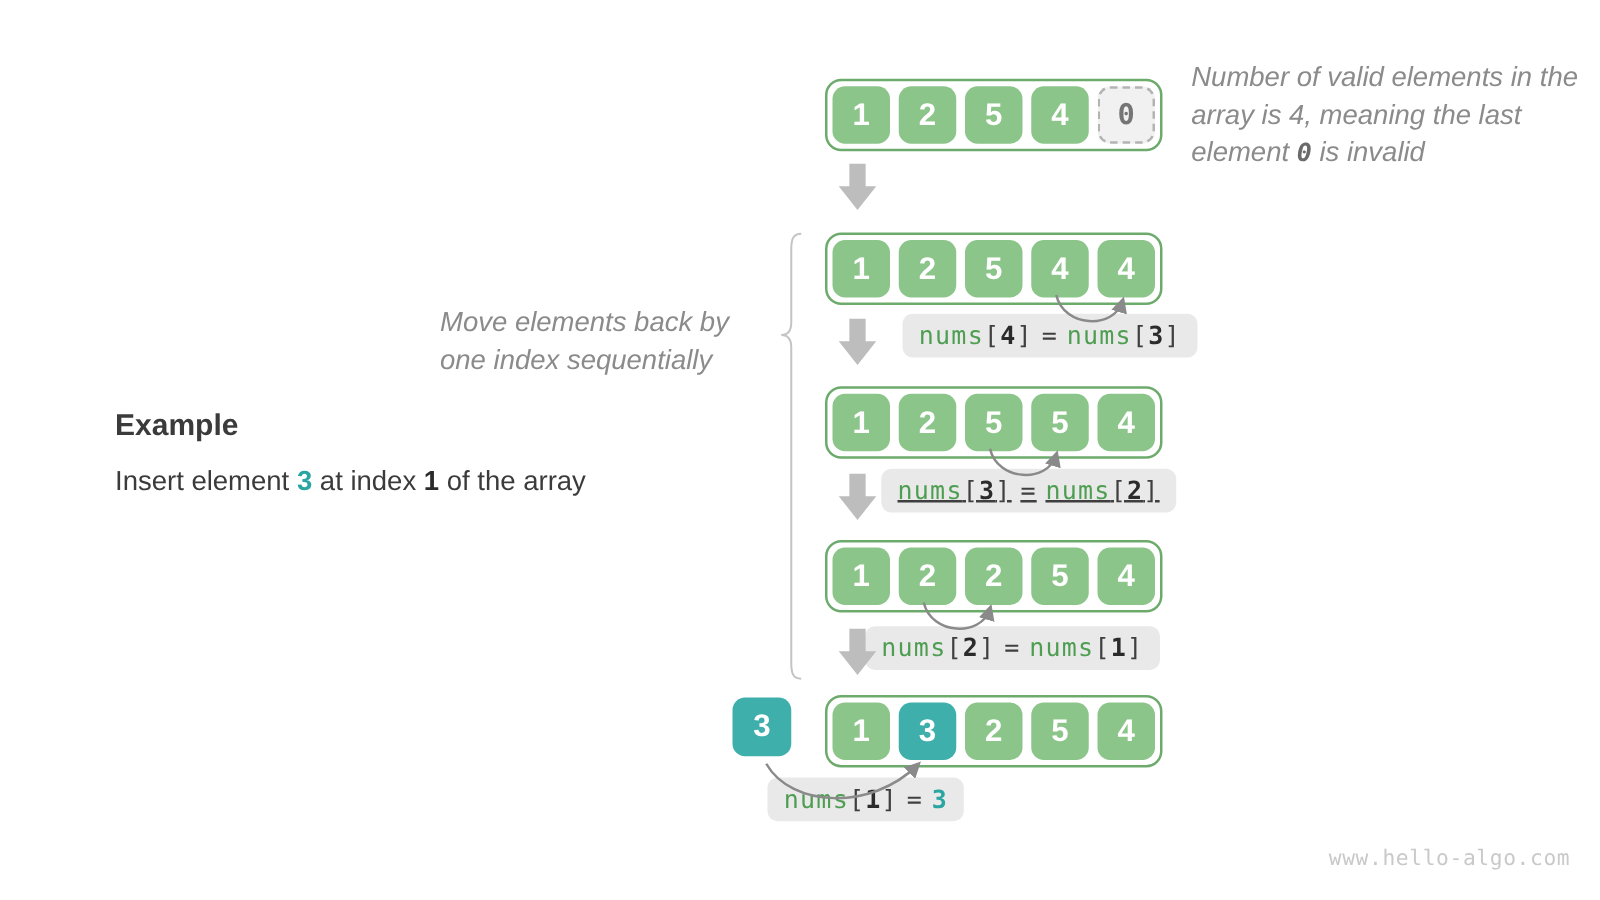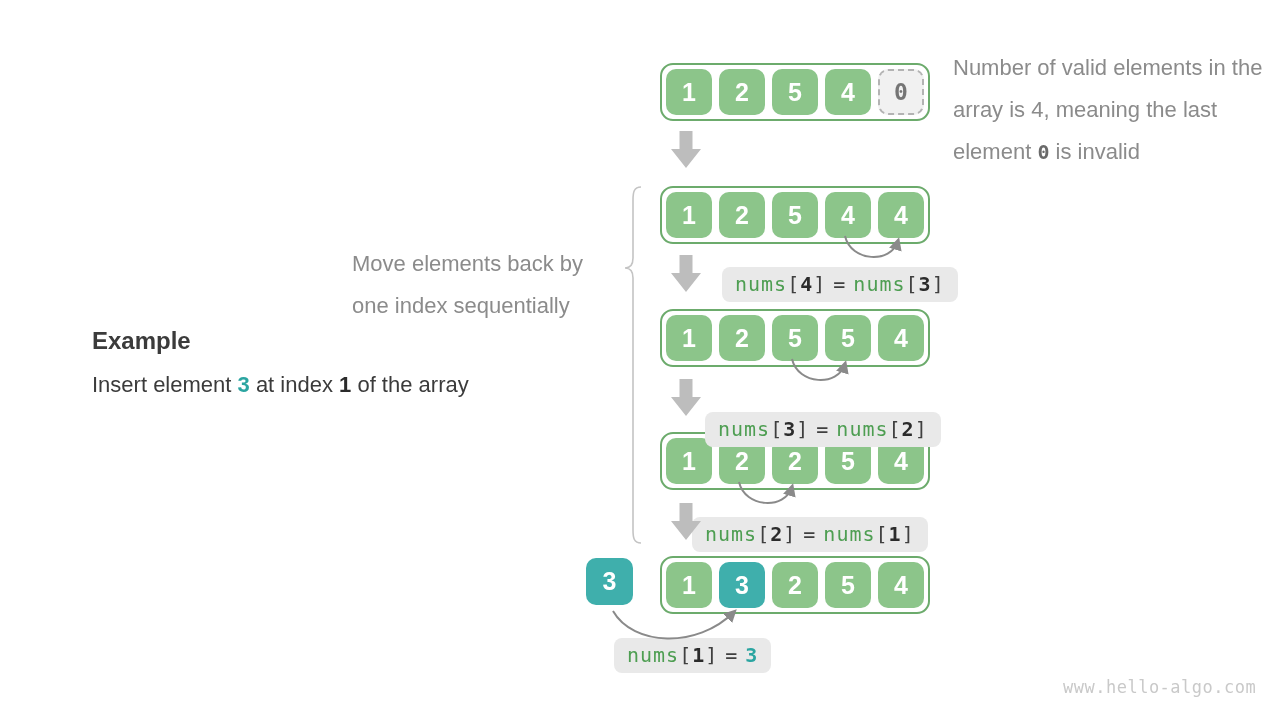--- a/index.html
+++ b/index.html
@@ -29,30 +29,30 @@
     width:47px; height:47px; border-radius:10px;
     background:#3fafac; color:#ffffff; font-size:25px; font-weight:700;
     display:flex; align-items:center; justify-content:center;
   }
 
   
   .code-label {
     position:absolute; height:35px; line-height:35px;
     background:#e9e9e9; border-radius:8px; padding:0 13px;
     font-family:"DejaVu Sans Mono", monospace; font-size:20px;
-    color:#3f3f3f; letter-spacing:1px; white-space:nowrap;margin-top:16px;
+    color:#3f3f3f; letter-spacing:1px; white-space:nowrap;
   }
   .code-label .fn { color:#4e9e52; }
   .code-label .idx { font-weight:bold; color:#2b2b2b; }
   .code-label .eq { margin:0 7px; }
   .code-label .val-teal { color:#2ba5a1; font-weight:bold; }
 
   
   .caption {
-    position:absolute; color:#8b8b8b; font-size:22px; line-height:42px;
+    position:absolute; color:#8b8b8b; font-size:22px; line-height:30px;font-style:italic;
   }
   .caption .cap-code {
     font-family:"DejaVu Sans Mono", monospace; font-weight:bold;
     color:#6a6a6a; font-size:20px;
   }
   .example-title {
     position:absolute; left:92px; top:327px;
     font-size:24px; font-weight:700; color:#3b3b3b;
   }
   .example-sentence {
@@ -121,21 +121,21 @@
     <span class="cell teal">3</span>
     <span class="cell">2</span>
     <span class="cell">5</span>
     <span class="cell">4</span>
   </div>
 
   <div class="floating-cell">3</div>
 
   <div class="code-label" style="left:722px; top:251px;"><span class="fn">nums</span><span>[</span><span class="idx">4</span><span>]</span><span class="eq">=</span><span class="fn">nums</span><span>[</span><span class="idx">3</span><span>]</span></div>
 
-  <div class="code-label" style="left:705px; top:396px;"><span class="fn">nums</span><span>[</span><span class="idx">3</span><span>]</span><span class="eq">=</span><span class="fn">nums</span><span>[</span><span class="idx">2</span><span>]</span></div>
+  <div class="code-label" style="left:705px; top:375px;text-decoration:underline;"><span class="fn">nums</span><span>[</span><span class="idx">3</span><span>]</span><span class="eq">=</span><span class="fn">nums</span><span>[</span><span class="idx">2</span><span>]</span></div>
 
   <div class="code-label" style="left:692px; top:501px;"><span class="fn">nums</span><span>[</span><span class="idx">2</span><span>]</span><span class="eq">=</span><span class="fn">nums</span><span>[</span><span class="idx">1</span><span>]</span></div>
 
   <div class="code-label" style="left:614px; top:622px;"><span class="fn">nums</span><span>[</span><span class="idx">1</span><span>]</span><span class="eq">=</span><span class="val-teal">3</span></div>
 
   <div class="watermark">www.hello-algo.com</div>
 
   <svg class="overlay" width="1280" height="720" viewBox="0 0 1280 720">
     <defs>
       <marker id="arrowhead" viewBox="0 0 10 10" refX="7" refY="5" markerWidth="6.5" markerHeight="6.5" orient="auto-start-reverse">

